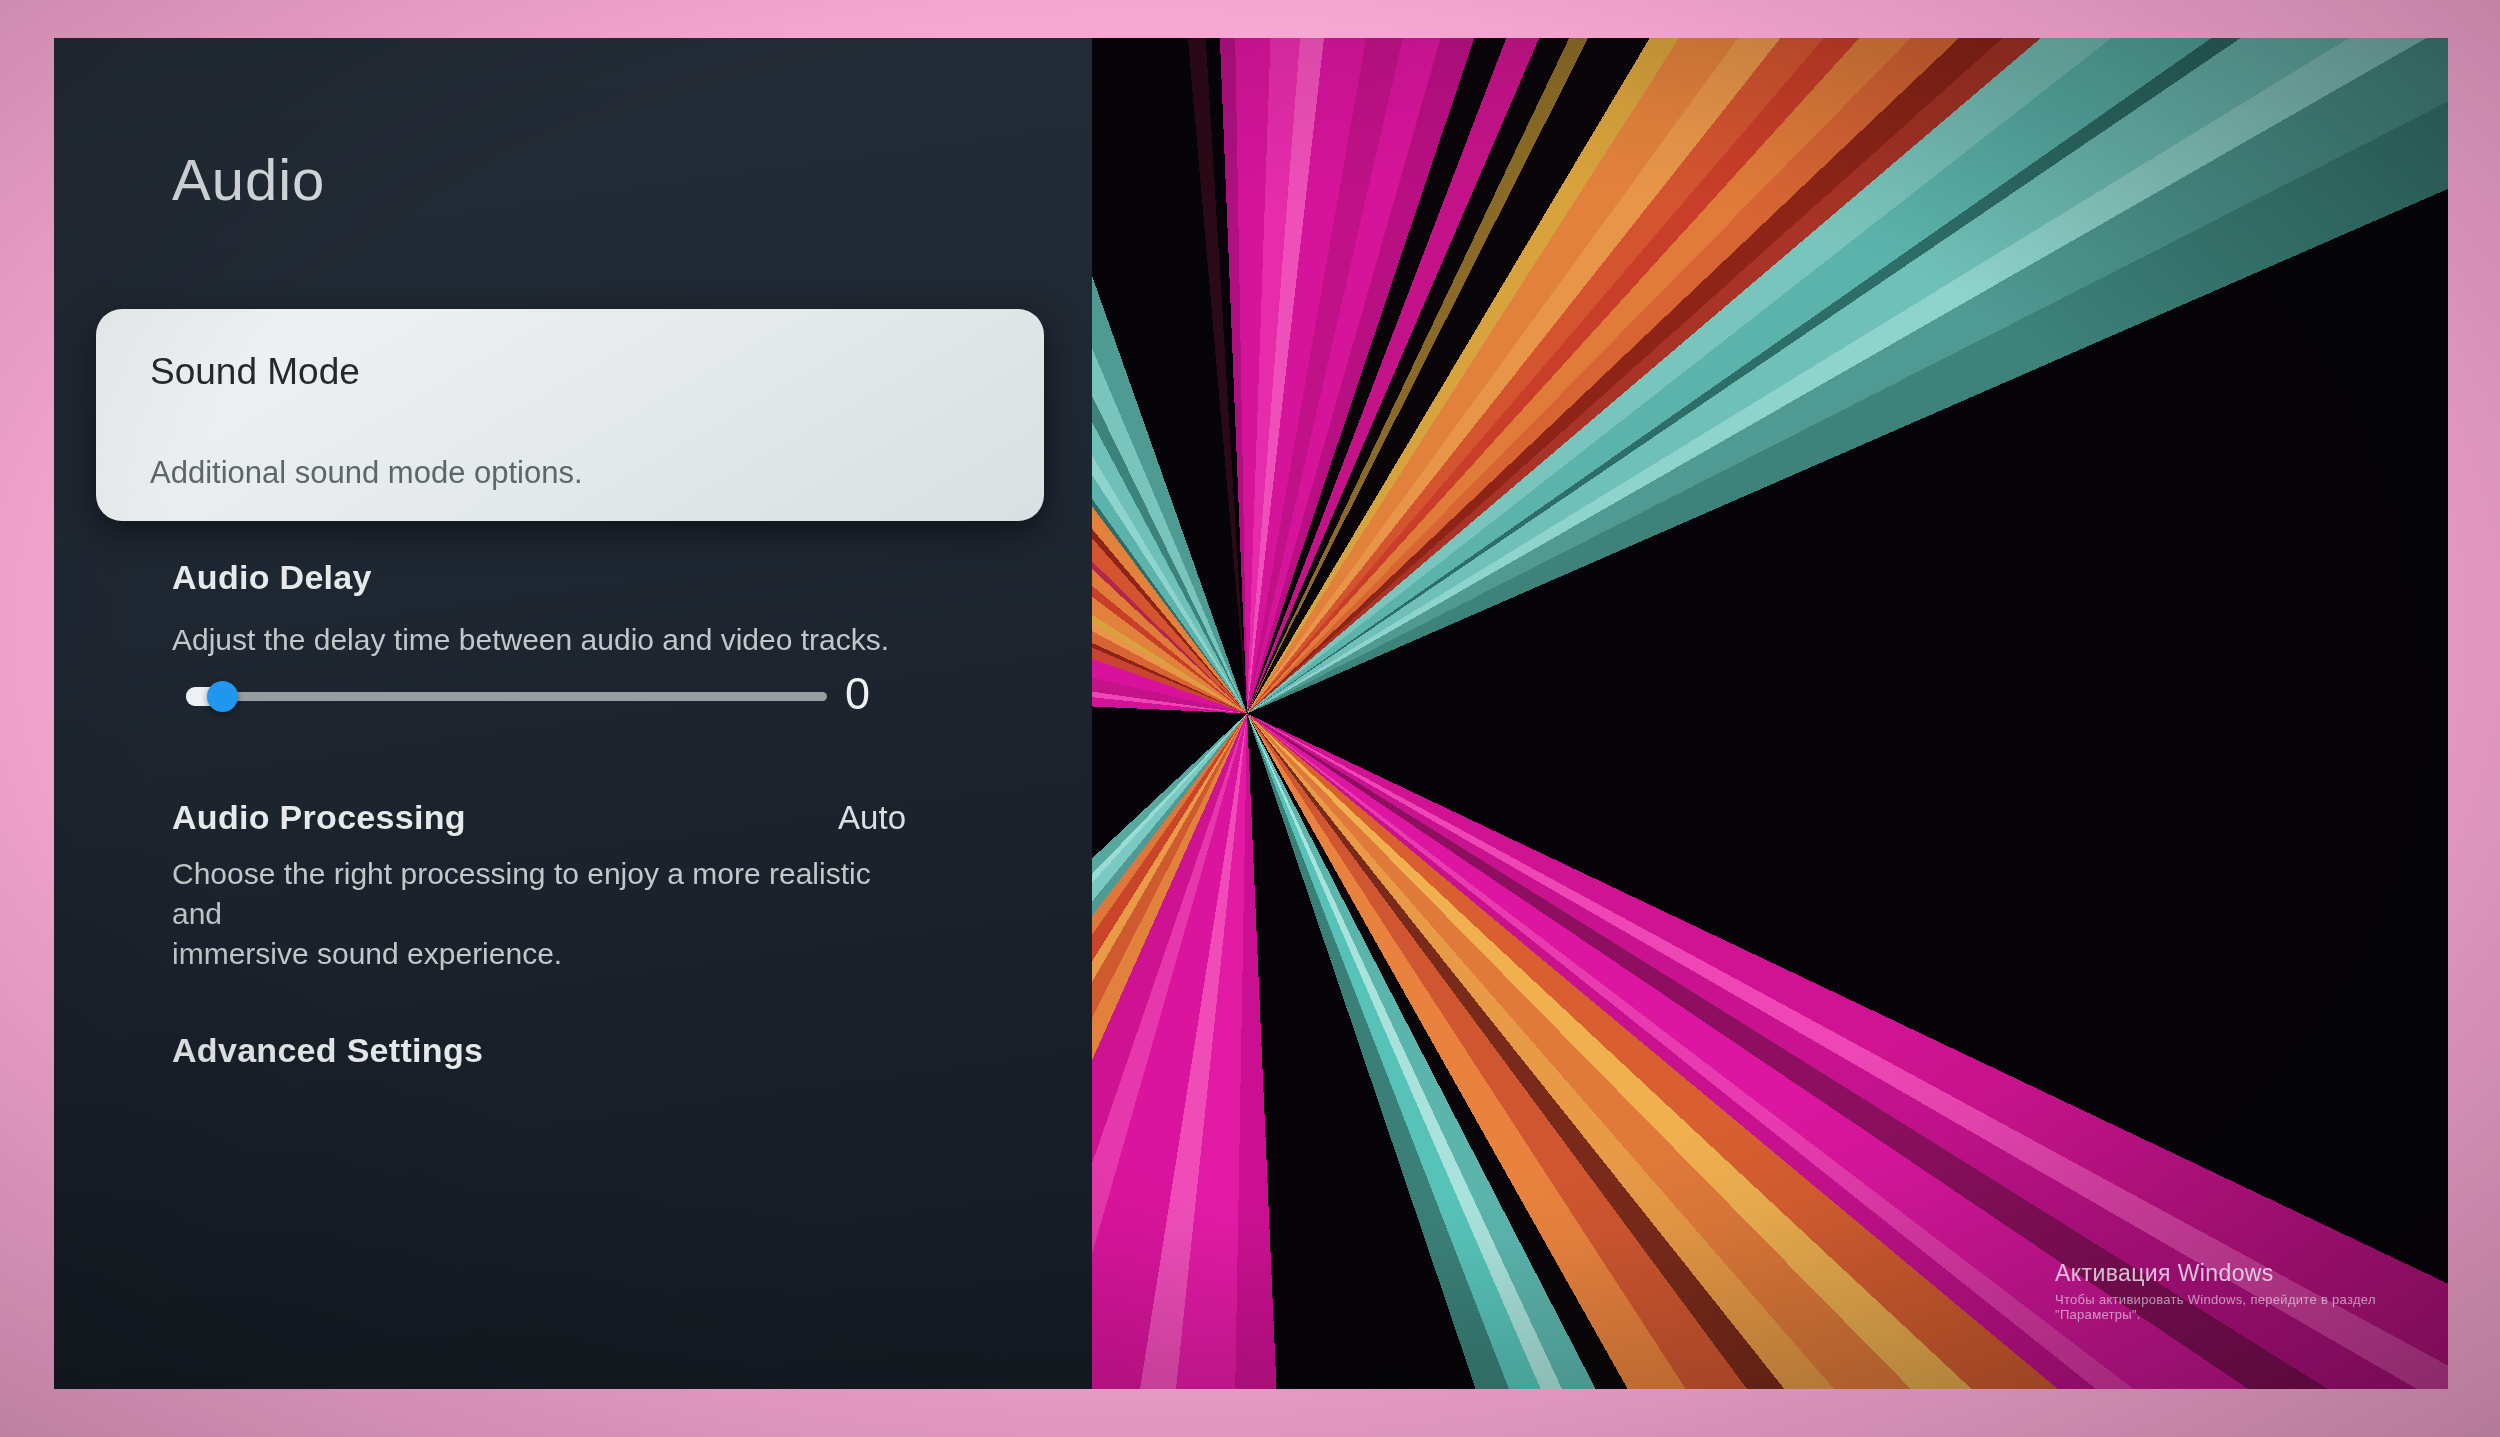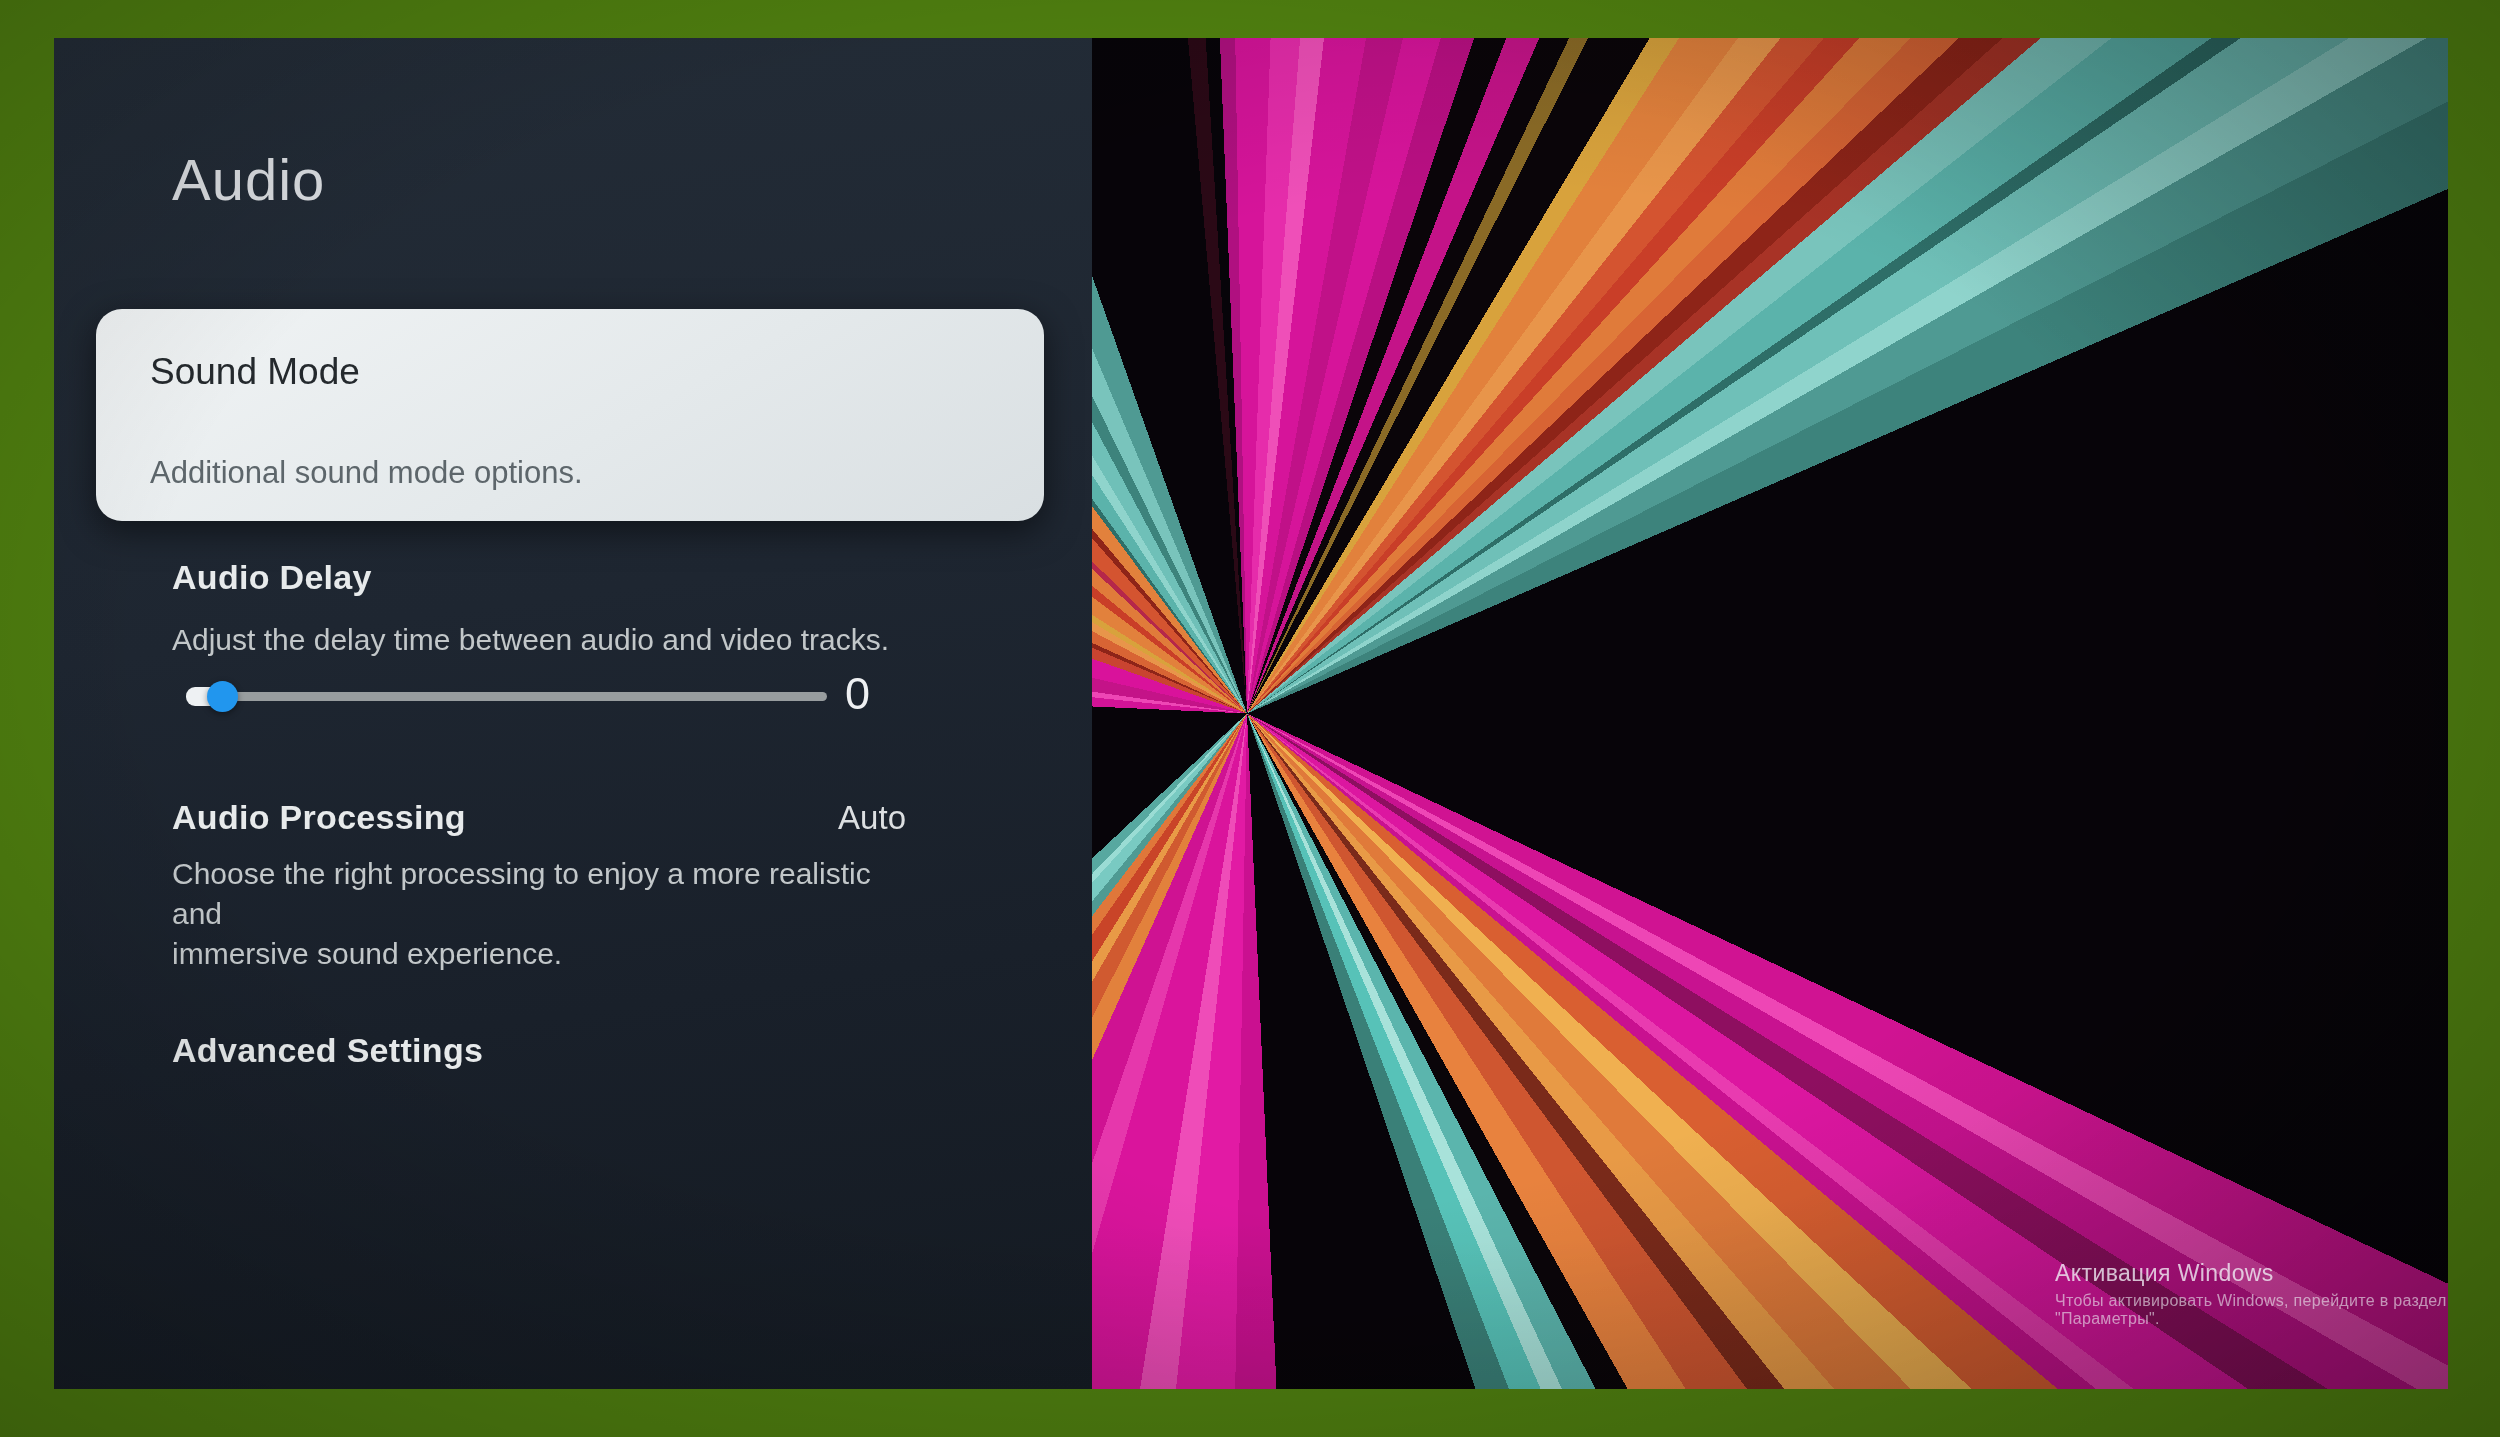--- a/index.html
+++ b/index.html
@@ -1,18 +1,18 @@
 <!DOCTYPE html>
 <html><head>
 <meta charset="utf-8">
 <style>
   * { margin:0; padding:0; box-sizing:border-box; }
   html,body { width:2500px; height:1437px; background:#060608; overflow:hidden;
               font-family:"Liberation Sans","DejaVu Sans",sans-serif; }
-  .photo { position:relative; width:2500px; height:1437px; background:#4d7c0f; }
+  .photo { position:relative; width:2500px; height:1437px; background:#f9a8d4; }
   .photo::after { content:""; position:absolute; inset:0; pointer-events:none;
     background:radial-gradient(ellipse at 46% 44%, rgba(0,0,0,0) 52%, rgba(0,0,0,0.28) 100%); }
 
   .screen { position:absolute; left:54px; top:38px; width:2394px; height:1351px; background:#000; }
 
   
   .settings-panel { position:absolute; left:0; top:0; width:1038px; height:1351px;
     background:linear-gradient(172deg,#232c37 0%, #1e2631 42%, #19202a 70%, #141a22 100%); }
 
   .panel-title { position:absolute; left:118px; top:108px; font-size:58px; font-weight:normal;
@@ -90,21 +90,21 @@
         #6fc0b8 329deg 332deg, #3d837c 332deg 334deg, #79c4bc 334deg 337deg,
         #4f9a93 337deg 340.5deg,
         #070409 340.5deg 355deg, #2b0916 355deg 356.5deg, #070409 356.5deg 357.7deg,
         #b01080 357.7deg 359deg, #d6149a 359deg 360deg
       ); }
   .wallpaper::after { content:""; position:absolute; inset:0;
     background:radial-gradient(ellipse at 30% 50%, rgba(0,0,0,0) 55%, rgba(0,0,0,0.22) 100%); }
 
   .watermark { position:absolute; left:963px; top:1222px; z-index:2; }
   .watermark-line1 { font-size:23px; color:rgba(242,242,247,0.78); letter-spacing:0.4px; }
-  .watermark-line2 { font-size:16px; color:rgba(236,236,242,0.60); margin-top:5px; letter-spacing:0.3px; }
+  .watermark-line2 { font-size:13px; color:rgba(236,236,242,0.60); margin-top:5px; letter-spacing:0.3px; }
 </style>
 </head>
 <body>
 
 <div class="photo">
   <div class="screen">
 
     <div class="settings-panel">
 
       <div class="panel-title">Audio</div>

